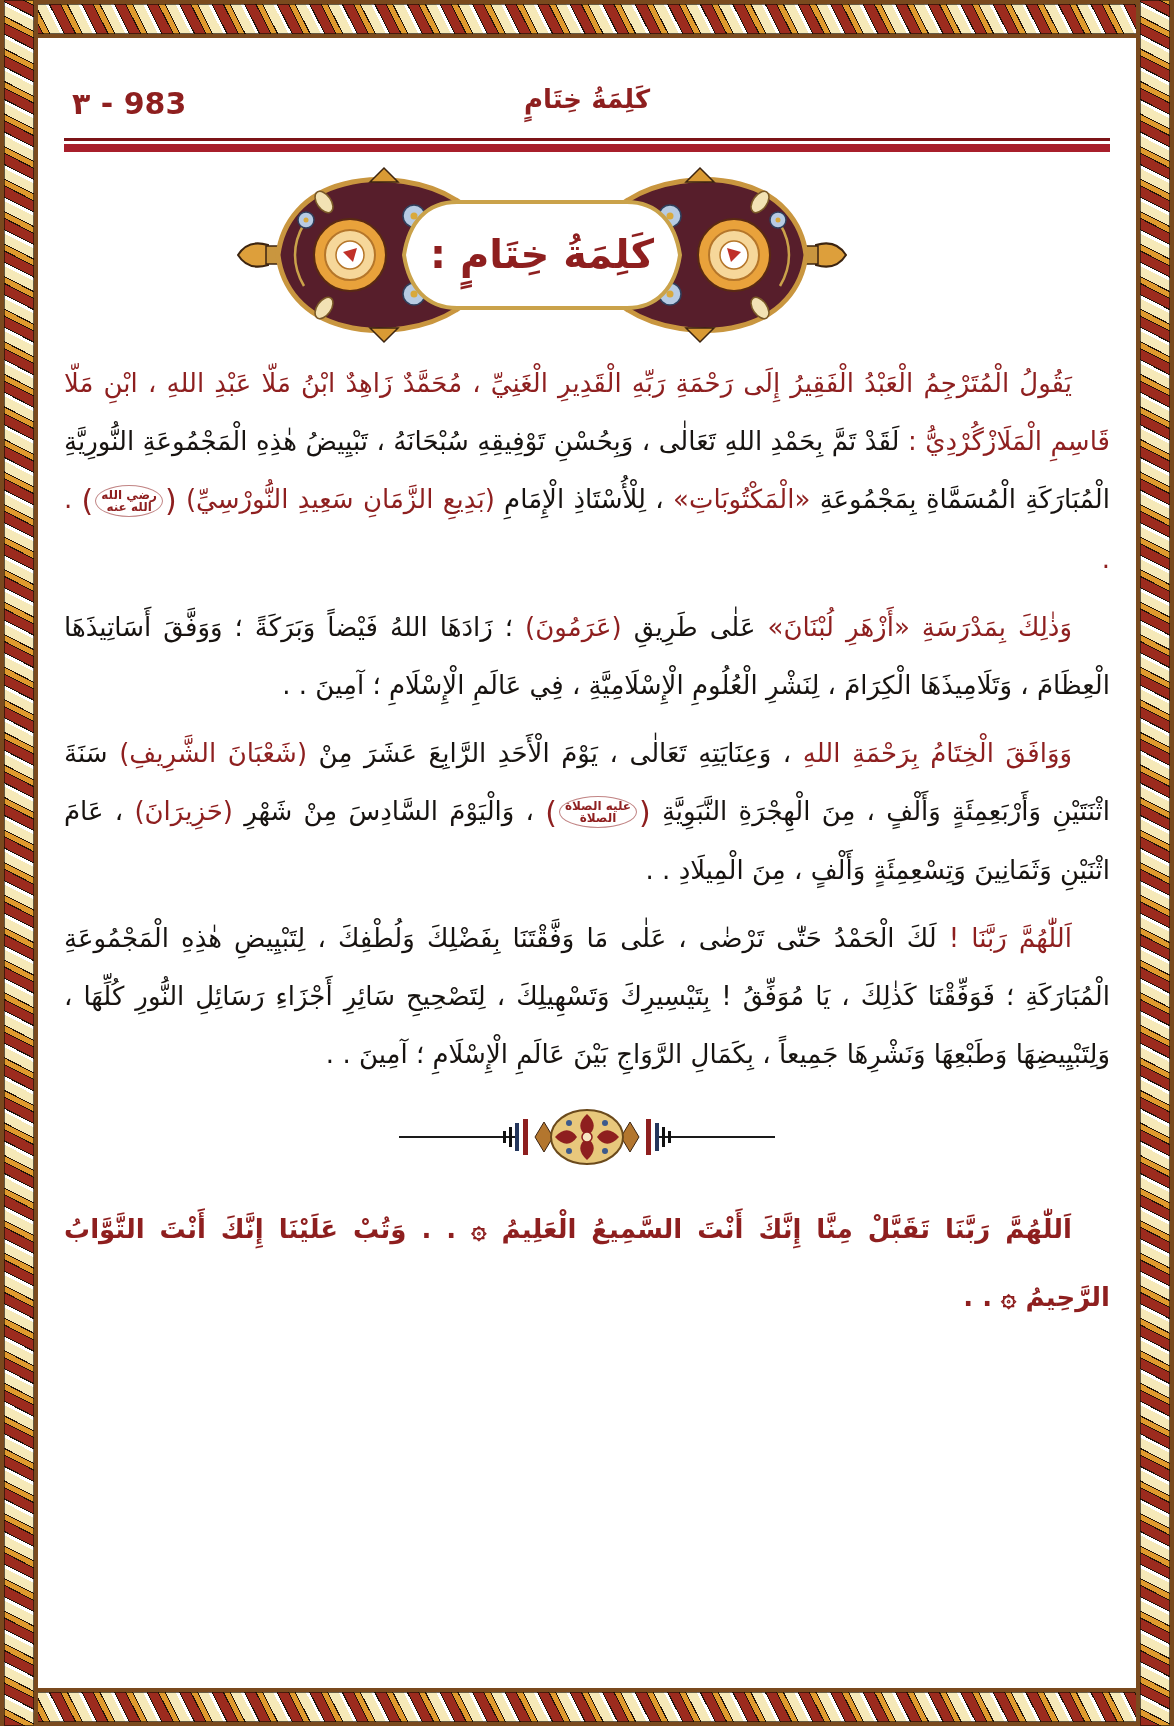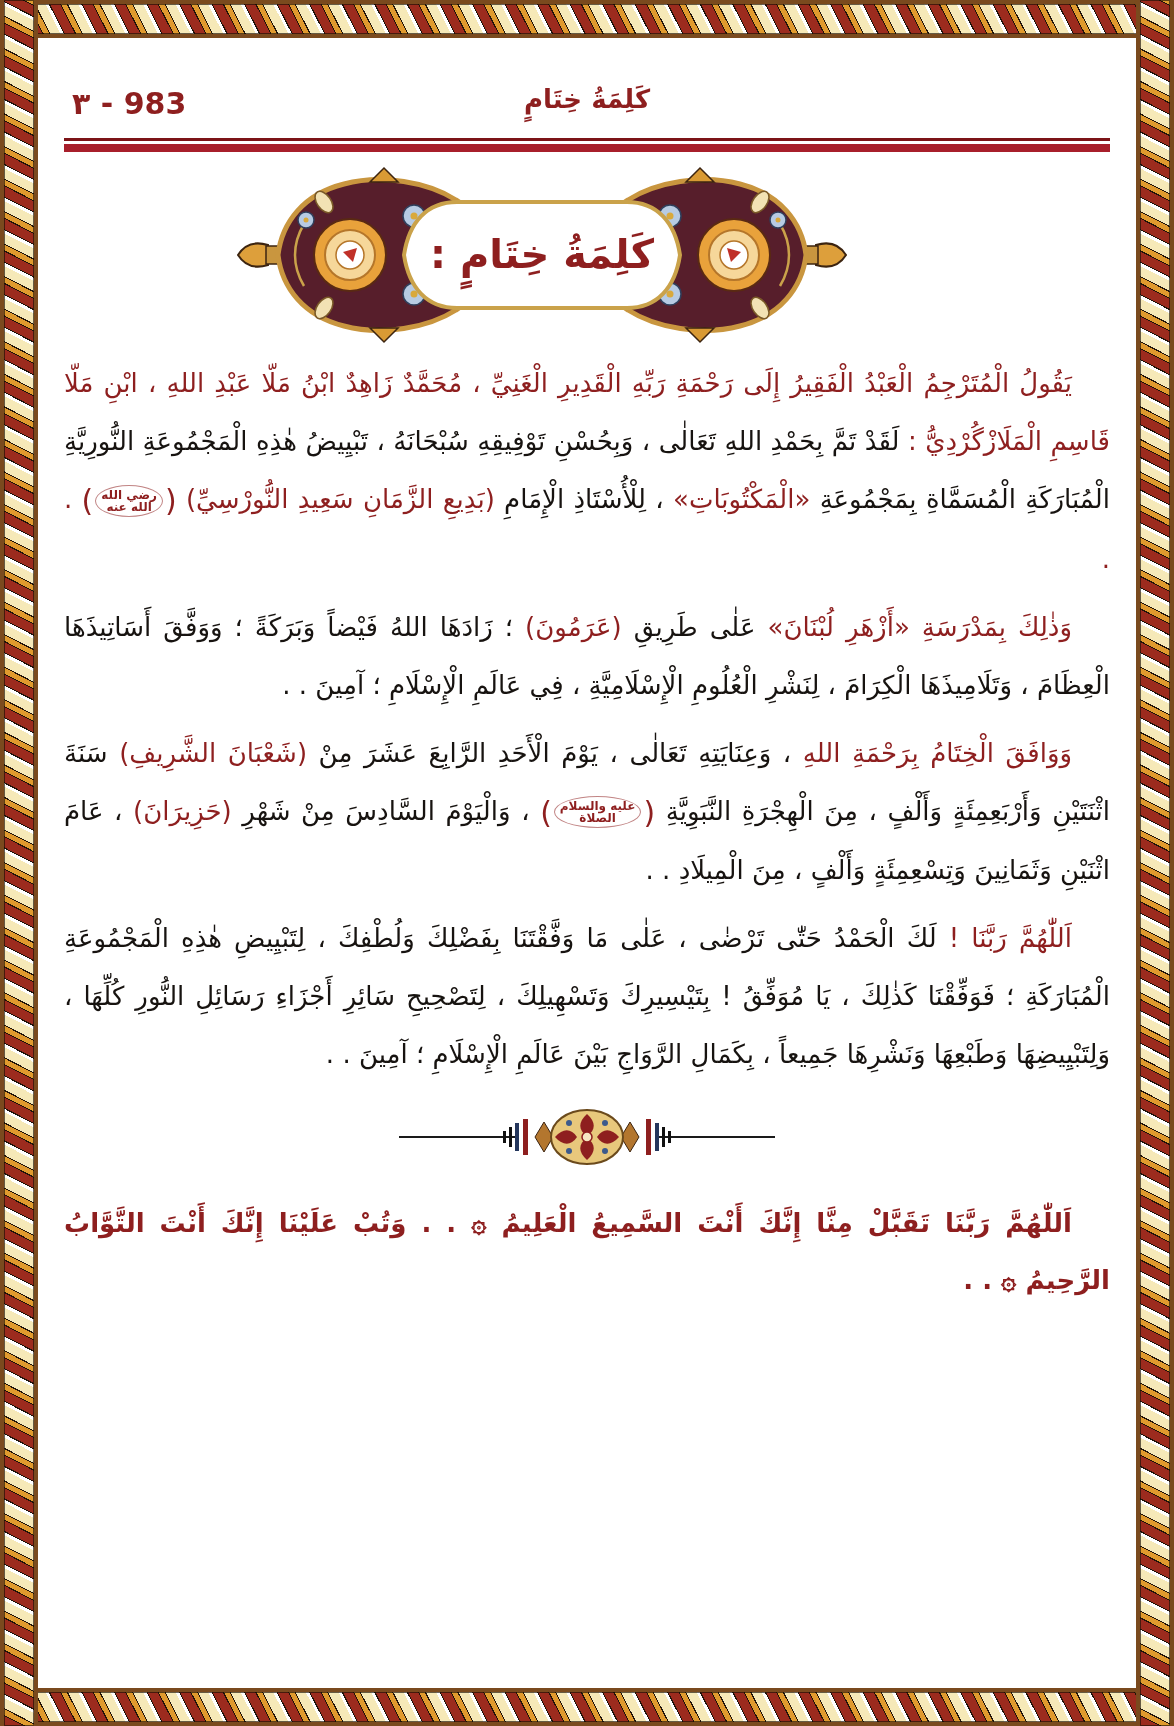--- a/index.html
+++ b/index.html
@@ -59,21 +59,21 @@
 
   
   .body-col{position:absolute; left:64px; right:64px; top:354px;}
   .para{
     font-size:26px; line-height:58px; text-align:justify;
     color:var(--black); text-indent:38px; margin:0 0 10px 0;
   }
   .seg-red{color:var(--red);}
   .seg-black{color:var(--black);}
   .para.prayer{
-    color:var(--red); font-weight:bold; line-height:57px; margin-bottom:14px;
+    color:var(--red); font-weight:bold; line-height:68px; margin-bottom:14px;
   }
   .para.prayer .seg-red{color:var(--red);}
   .roundel-wrap{color:var(--red); white-space:nowrap;}
   .rparen{font-size:1.15em; vertical-align:middle; color:var(--red);}
   .roundel{
     display:inline-flex; flex-direction:column; align-items:center; justify-content:space-between;
     font-size:12px; line-height:12px; font-weight:bold; color:var(--red);
     border:1px solid rgba(142,31,31,.55); border-radius:50%;
     padding:3px 5px; vertical-align:middle; margin:0 2px; text-indent:0;
   }
@@ -165,21 +165,21 @@
   </div>
 
   <div class="body-col">
     <div>
         <div class="para "><span class="seg-red">يَقُولُ الْمُتَرْجِمُ الْعَبْدُ الْفَقِيرُ إِلَى رَحْمَةِ رَبِّهِ الْقَدِيرِ الْغَنِيِّ ، مُحَمَّدٌ زَاهِدٌ ابْنُ مَلّا عَبْدِ اللهِ ، ابْنِ مَلّا قَاسِمِ الْمَلَازْگُرْدِيُّ : </span><span class="seg-black">لَقَدْ تَمَّ بِحَمْدِ اللهِ تَعَالٰى ، وَبِحُسْنِ تَوْفِيقِهِ سُبْحَانَهُ ، تَبْيِيضُ هٰذِهِ الْمَجْمُوعَةِ النُّورِيَّةِ الْمُبَارَكَةِ الْمُسَمَّاةِ بِمَجْمُوعَةِ </span><span class="seg-red">«الْمَكْتُوبَاتِ»</span><span class="seg-black"> ، لِلْأُسْتَاذِ الْإِمَامِ </span><span class="seg-red">(بَدِيعِ الزَّمَانِ سَعِيدِ النُّورْسِيِّ) </span><span class="roundel-wrap"><span class="rparen">(</span><span class="roundel">
               <span>رضي الله</span>
               <span>الله عنه</span>
             </span><span class="rparen">)</span></span><span class="seg-red"> . .</span></div>
         <div class="para "><span class="seg-red">وَذٰلِكَ بِمَدْرَسَةِ «أَزْهَرِ لُبْنَانَ» </span><span class="seg-black">عَلٰى طَرِيقِ </span><span class="seg-red">(عَرَمُونَ)</span><span class="seg-black"> ؛ زَادَهَا اللهُ فَيْضاً وَبَرَكَةً ؛ وَوَفَّقَ أَسَاتِيذَهَا الْعِظَامَ ، وَتَلَامِيذَهَا الْكِرَامَ ، لِنَشْرِ الْعُلُومِ الْإِسْلَامِيَّةِ ، فِي عَالَمِ الْإِسْلَامِ ؛ آمِينَ . .</span></div>
         <div class="para "><span class="seg-red">وَوَافَقَ الْخِتَامُ بِرَحْمَةِ اللهِ </span><span class="seg-black">، وَعِنَايَتِهِ تَعَالٰى ، يَوْمَ الْأَحَدِ الرَّابِعَ عَشَرَ مِنْ </span><span class="seg-red">(شَعْبَانَ الشَّرِيفِ) </span><span class="seg-black">سَنَةَ اثْنَتَيْنِ وَأَرْبَعِمِئَةٍ وَأَلْفٍ ، مِنَ الْهِجْرَةِ النَّبَوِيَّةِ </span><span class="roundel-wrap"><span class="rparen">(</span><span class="roundel">
-              <span>عليه والسلام</span>
+              <span>عليه الصلاة</span>
               <span>الصلاة</span>
             </span><span class="rparen">)</span></span><span class="seg-black"> ، وَالْيَوْمَ السَّادِسَ مِنْ شَهْرِ </span><span class="seg-red">(حَزِيرَانَ)</span><span class="seg-black"> ، عَامَ اثْنَيْنِ وَثَمَانِينَ وَتِسْعِمِئَةٍ وَأَلْفٍ ، مِنَ الْمِيلَادِ . .</span></div>
         <div class="para "><span class="seg-red">اَللّٰهُمَّ رَبَّنَا ! </span><span class="seg-black">لَكَ الْحَمْدُ حَتّٰى تَرْضٰى ، عَلٰى مَا وَفَّقْتَنَا بِفَضْلِكَ وَلُطْفِكَ ، لِتَبْيِيضِ هٰذِهِ الْمَجْمُوعَةِ الْمُبَارَكَةِ ؛ فَوَفِّقْنَا كَذٰلِكَ ، يَا مُوَفِّقُ ! بِتَيْسِيرِكَ وَتَسْهِيلِكَ ، لِتَصْحِيحِ سَائِرِ أَجْزَاءِ رَسَائِلِ النُّورِ كُلِّهَا ، وَلِتَبْيِيضِهَا وَطَبْعِهَا وَنَشْرِهَا جَمِيعاً ، بِكَمَالِ الرَّوَاجِ بَيْنَ عَالَمِ الْإِسْلَامِ ؛ آمِينَ . .</span></div>
       </div>
 
     <div class="divider-row">
       <svg width="380" height="56" viewBox="0 0 380 56">
         <line x1="2" y1="28" x2="122" y2="28" stroke="#1a1a1a" stroke-width="2"></line>
         <line x1="258" y1="28" x2="378" y2="28" stroke="#1a1a1a" stroke-width="2"></line>
         <rect x="106" y="22" width="3" height="12" fill="#111111"></rect>

